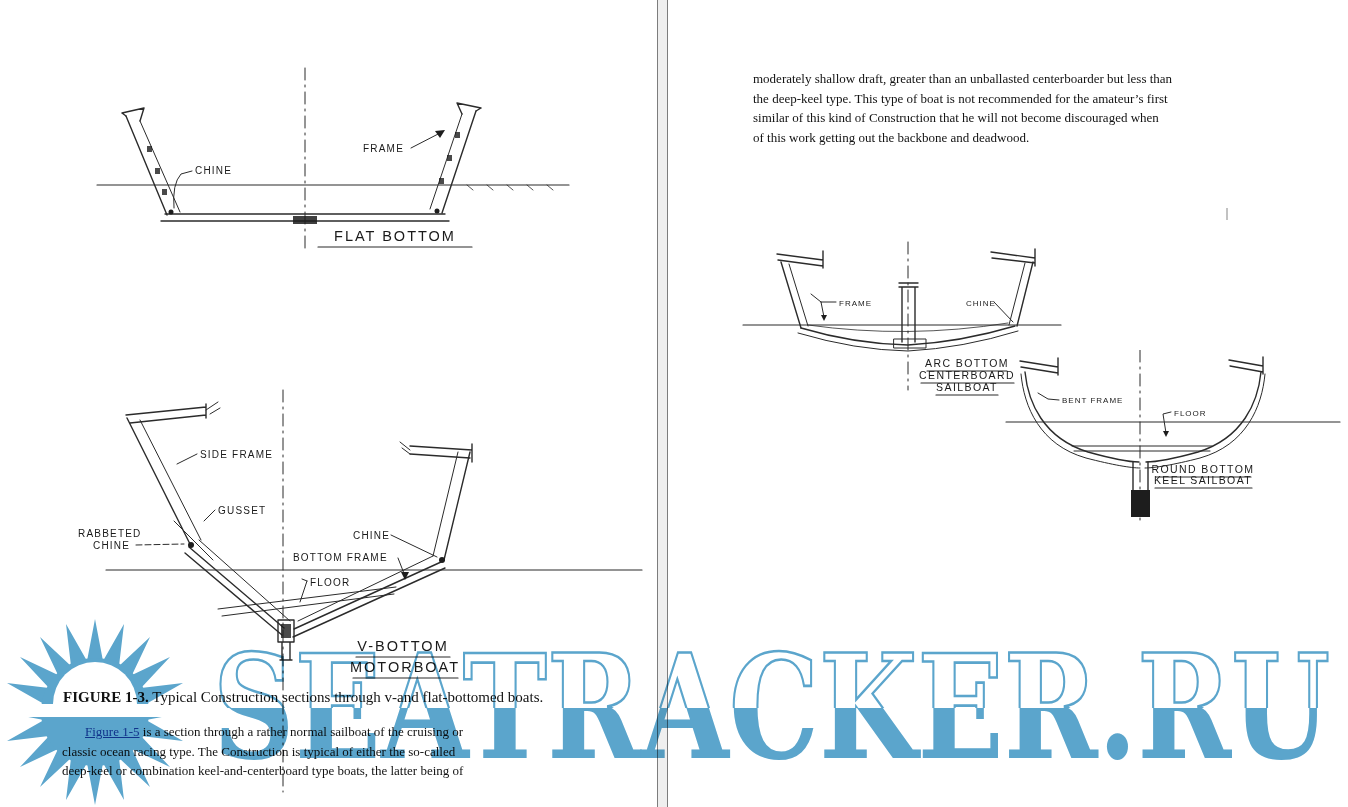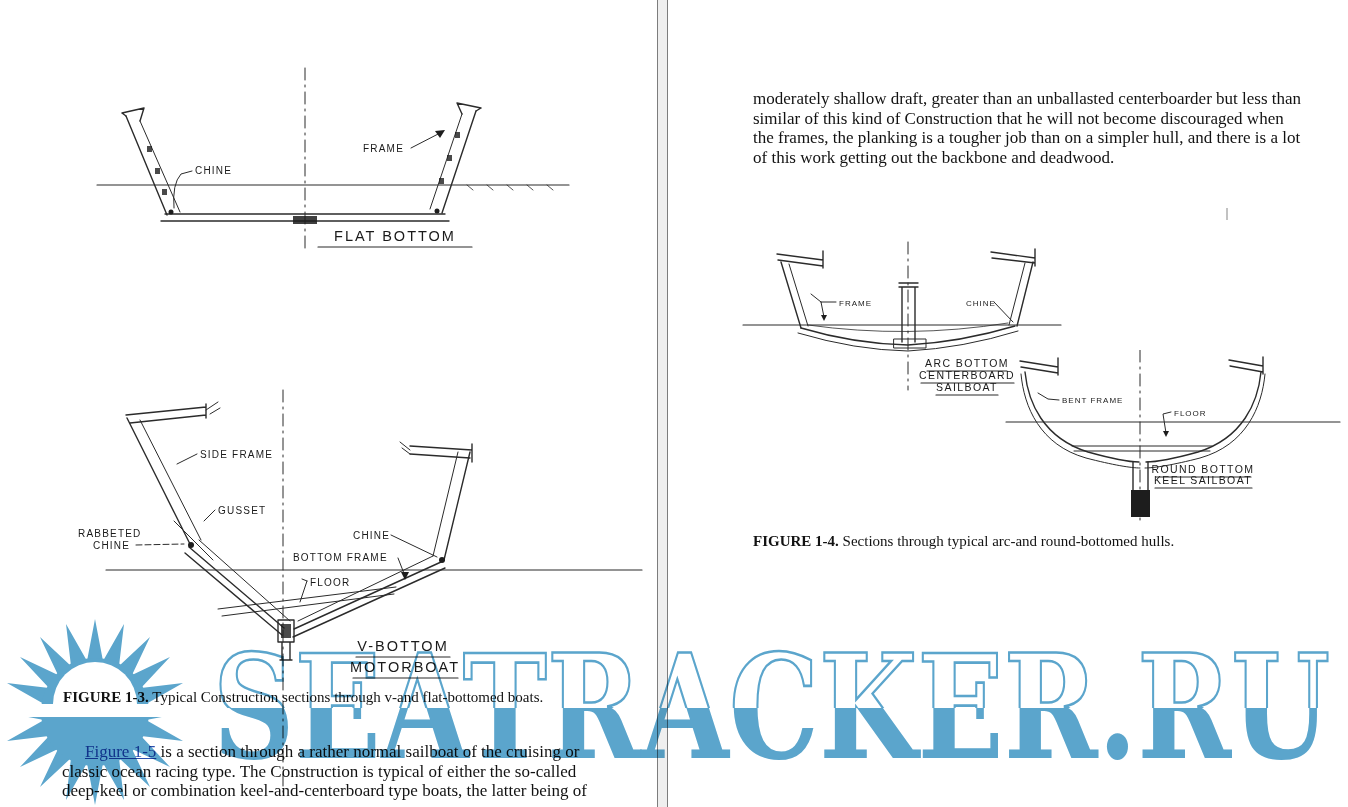--- a/index.html
+++ b/index.html
@@ -3,21 +3,21 @@
 <meta charset="utf-8">
 <style>
   html,body{margin:0;padding:0;background:#fff;}
   #stage{position:relative;width:1348px;height:807px;background:#ffffff;overflow:hidden;
          font-family:"Liberation Serif","DejaVu Serif",serif;color:#111;}
   
   .divider{position:absolute;top:0;bottom:0;left:657px;width:9px;background:#efefef;
            border-left:1px solid #7d7d7d;border-right:1px solid #7d7d7d;}
   .stray-mark{position:absolute;left:1226px;top:208px;width:2px;height:12px;background:#c2c2c2;}
   
-  .bodytext{position:absolute;font-size:17px;line-height:19.6px;color:#121212;margin-top:20px;}
+  .bodytext{position:absolute;font-size:13px;line-height:19.6px;color:#121212;}
   .bodytext .tline{white-space:nowrap;}
   .indent{padding-left:23px;}
   .caption{position:absolute;font-size:15px;line-height:19px;color:#121212;white-space:nowrap;}
   .caption b{font-weight:bold;}
   a.figlink{color:#2b4fae;text-decoration:underline;cursor:pointer;}
   
   .fig{position:absolute;}
   .fig path,.fig line,.fig polyline{fill:none;stroke:#2b2b2b;stroke-linecap:round;stroke-linejoin:round;}
   .s14{stroke-width:1.4;}
   .s10{stroke-width:1;}
@@ -180,28 +180,25 @@
     <text class="titR" x="203" y="123">ROUND BOTTOM</text>
     <line class="ul" x1="156" y1="127" x2="251" y2="127"></line>
     <text class="titR" x="203" y="134">KEEL SAILBOAT</text>
     <line class="ul" x1="155" y1="138" x2="252" y2="138"></line>
   </svg>
 
   <div class="txt-layer">
 
     <div class="bodytext" style="left:753px;top:69px;width:560px;">
       <div class="tline">moderately shallow draft, greater than an unballasted centerboarder but less than</div>
+      <div class="tline">the deep-keel type. This type of boat is not recommended for the amateur’s first</div>
       <div class="tline">similar of this kind of Construction that he will not become discouraged when</div>
-      <div class="tline">the frames, the planking is a tougher job than on a simpler hull, and there is a lot</div>
       <div class="tline">of this work getting out the backbone and deadwood.</div>
     </div>
 
-    <div class="caption" style="left:753px;top:532px;">
-      <b>FIGURE 1-4.</b><span> Sections through typical arc-and round-bottomed hulls.</span>
-    </div>
 
     <div class="caption" style="left:63px;top:688px;">
       <b>FIGURE 1-3.</b><span> Typical Construction sections through v-and flat-bottomed boats.</span>
     </div>
 
     <div class="bodytext" style="left:62px;top:722px;width:515px;">
       <div class="tline indent"><a class="figlink">Figure 1-5</a><span> is a section through a rather normal sailboat of the cruising or</span></div>
       <div class="tline">classic ocean racing type. The Construction is typical of either the so-called</div>
       <div class="tline">deep-keel or combination keel-and-centerboard type boats, the latter being of</div>
     </div>

